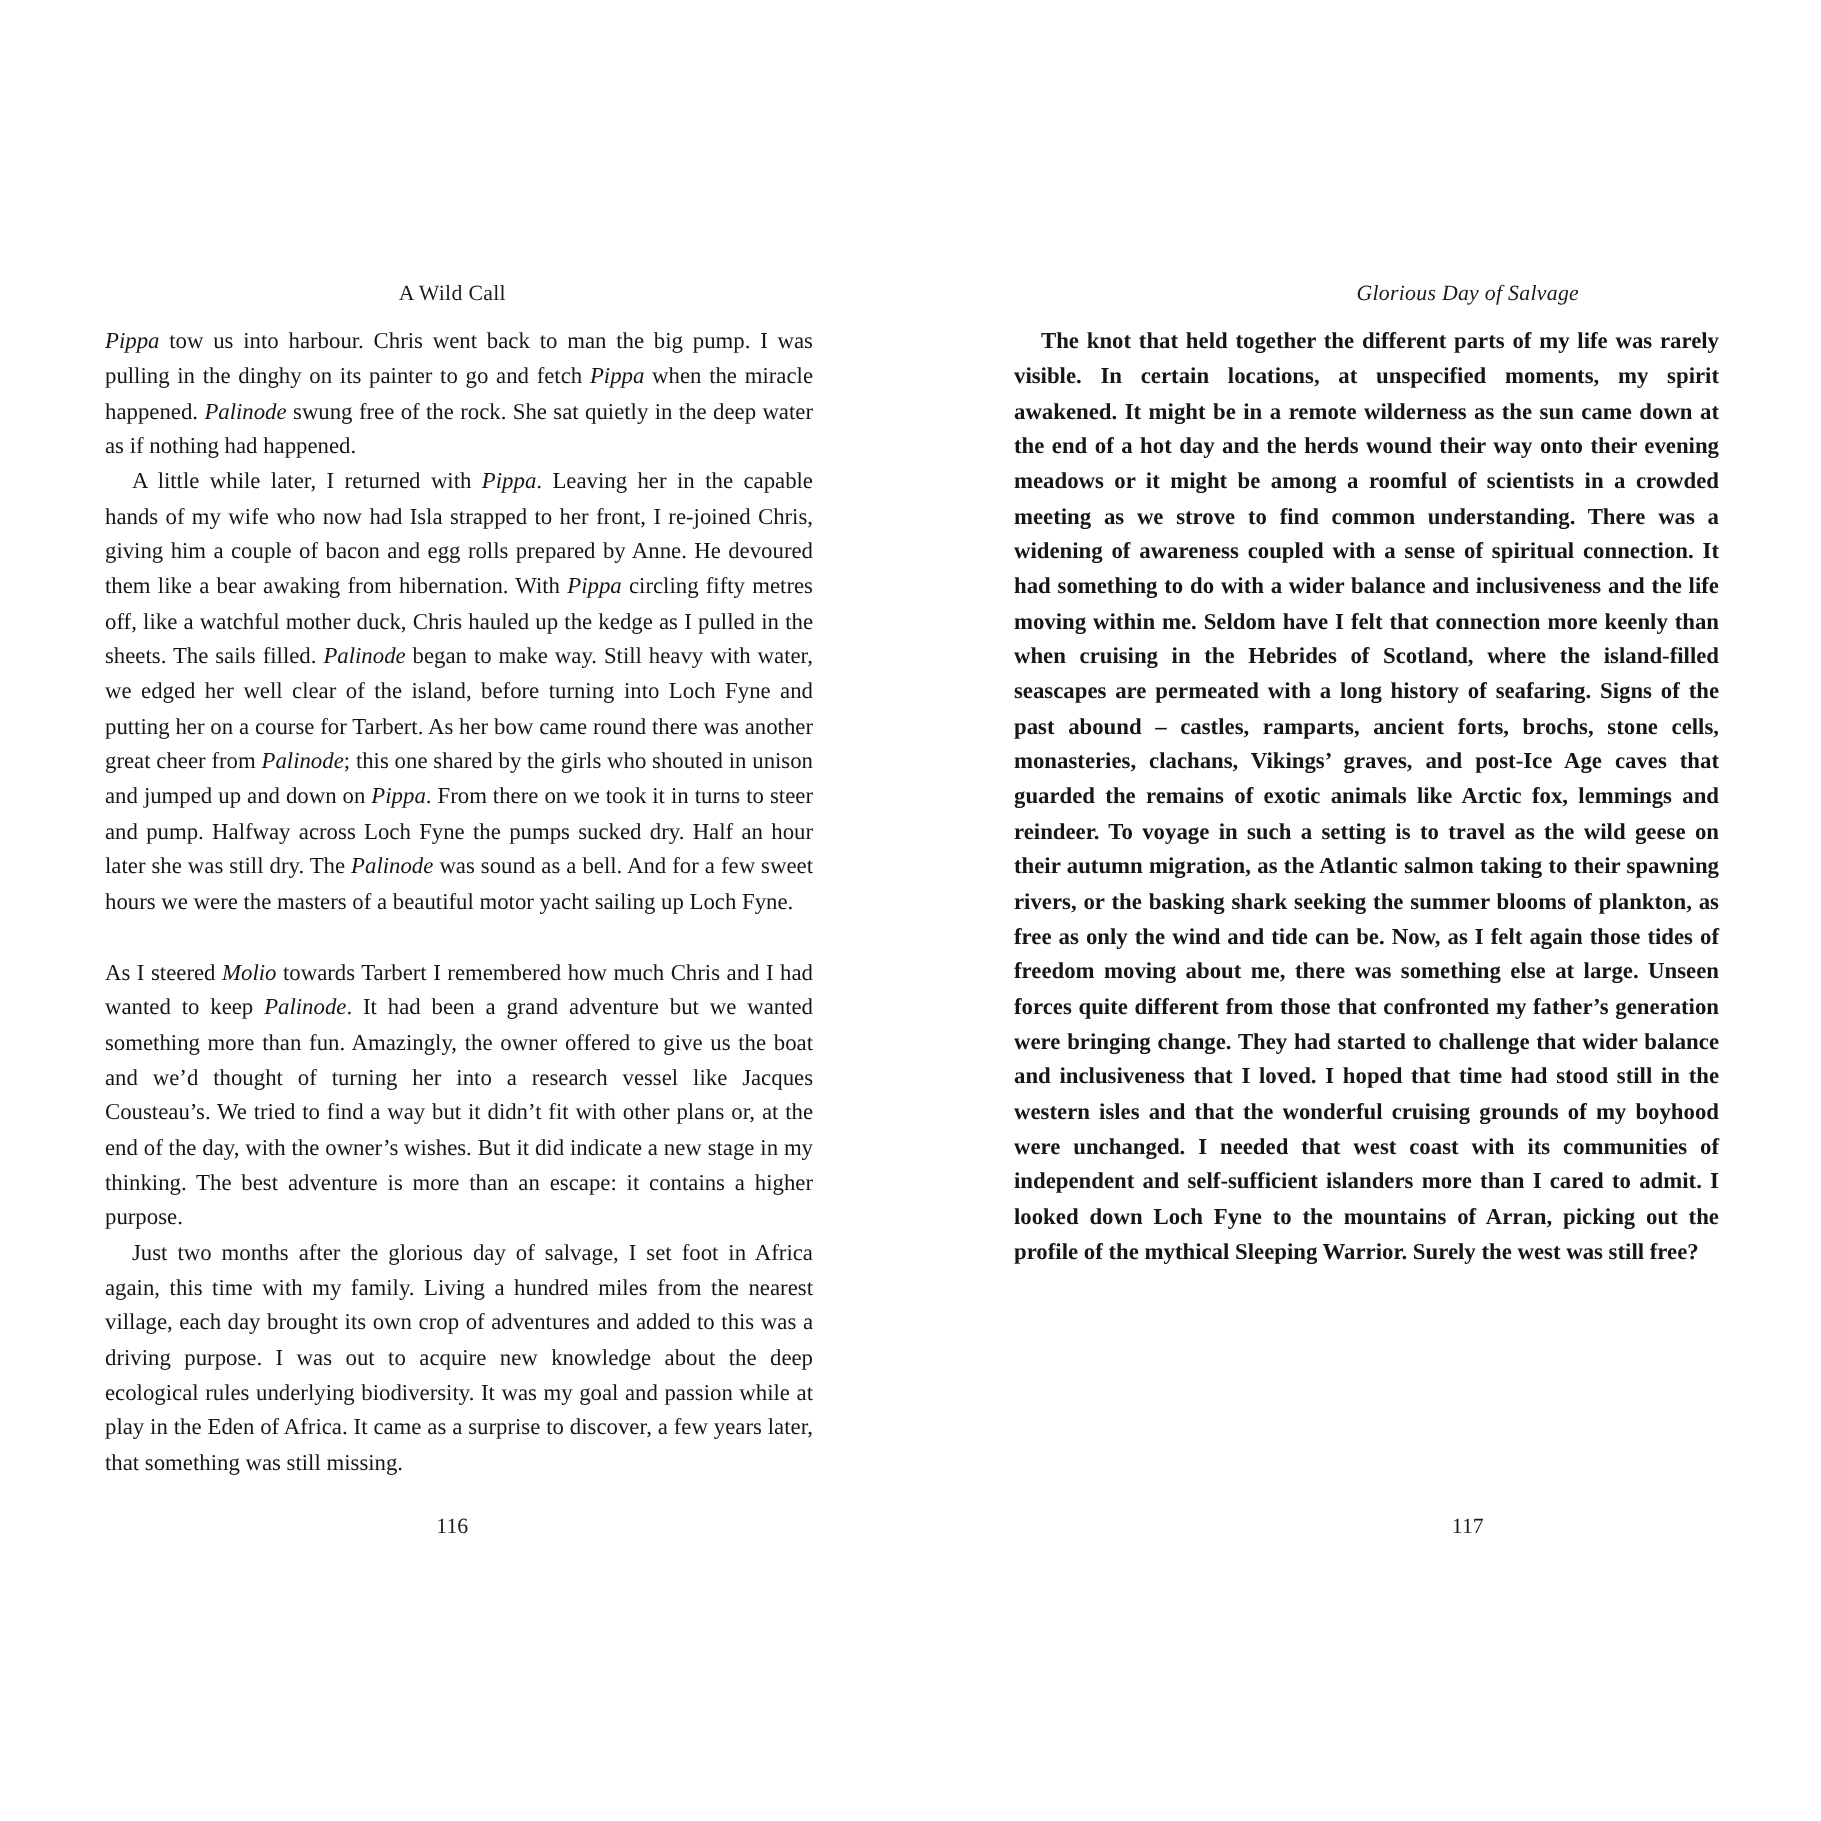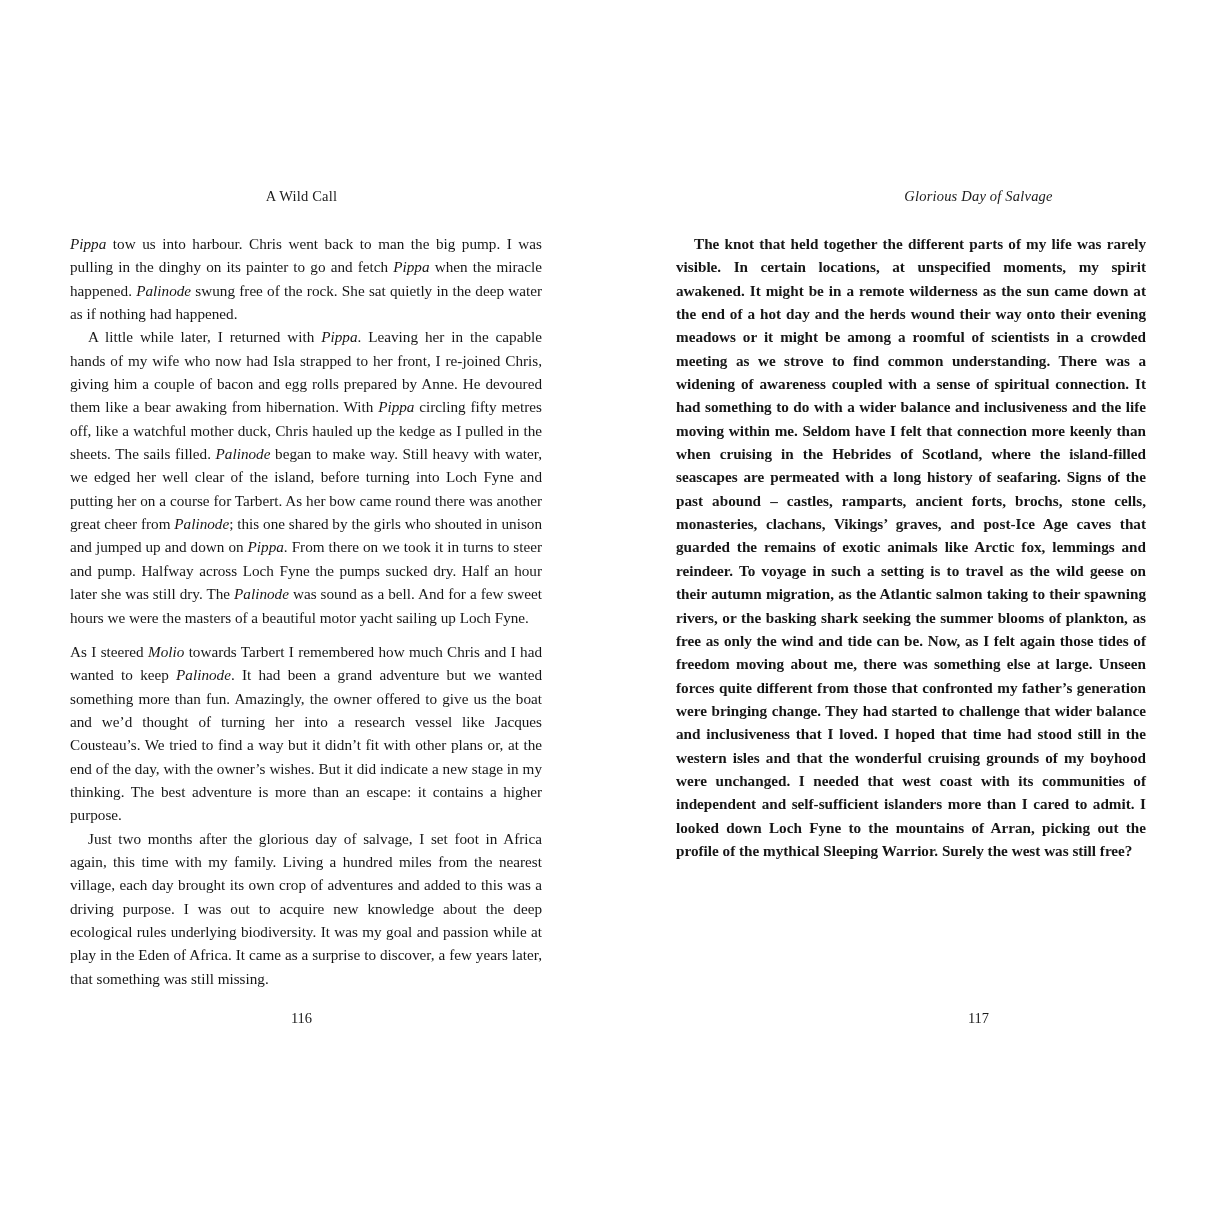--- a/index.html
+++ b/index.html
@@ -45,42 +45,42 @@
   }
   .running-head.italic {
     font-style: italic;
   }
   
   .page-left .running-head  { left: -2px; padding-right: 58px; }
   .page-right .running-head { left: 0px;  padding-left: 68px; padding-right: 70px; }
 
   .text-block {
     position: absolute;
-    top: 232px;
+    top: 216px;
     font-size: 15.2px;
     line-height: 23.35px;
     text-align: justify;
     text-justify: inter-word;
     -webkit-hyphens: none;
     hyphens: none;
     color: #161616;
   }
   .page-left .text-block  { left: 70px;  width: 472px; }
   .page-right .text-block { left: 676px; width: 470px; font-weight: bold; }
   .page-right .text-block { left: 69px; }
 
   p {
     margin: 0;
     text-indent: 0;
   }
   p.indent {
     text-indent: 18px;
   }
   p.space-before {
-    margin-top: 11px;
+    margin-top: 24px;
   }
 
   i, em { font-style: italic; }
 
   .folio {
     position: absolute;
     top: 1009px;
     width: 100%;
     text-align: center;
     font-size: 14.5px;

